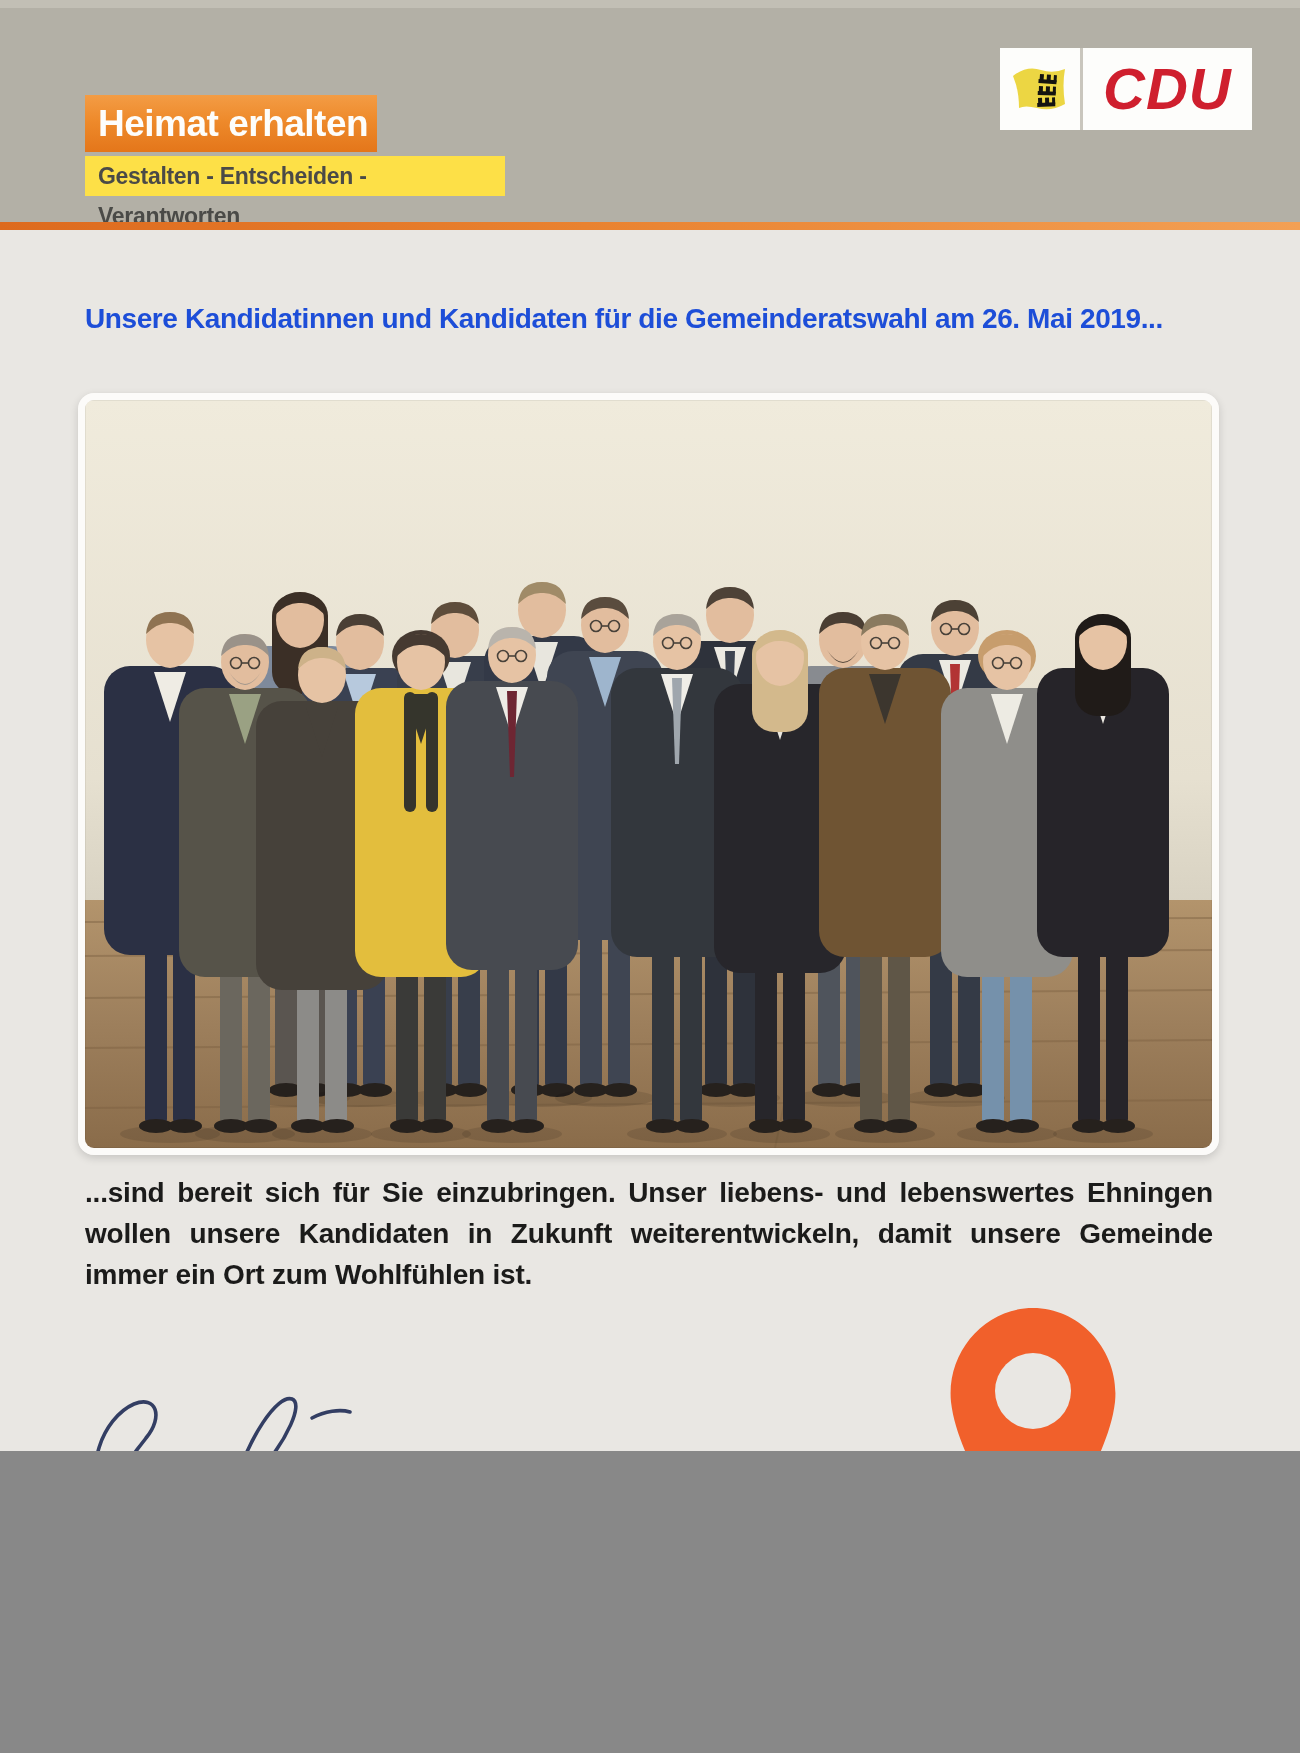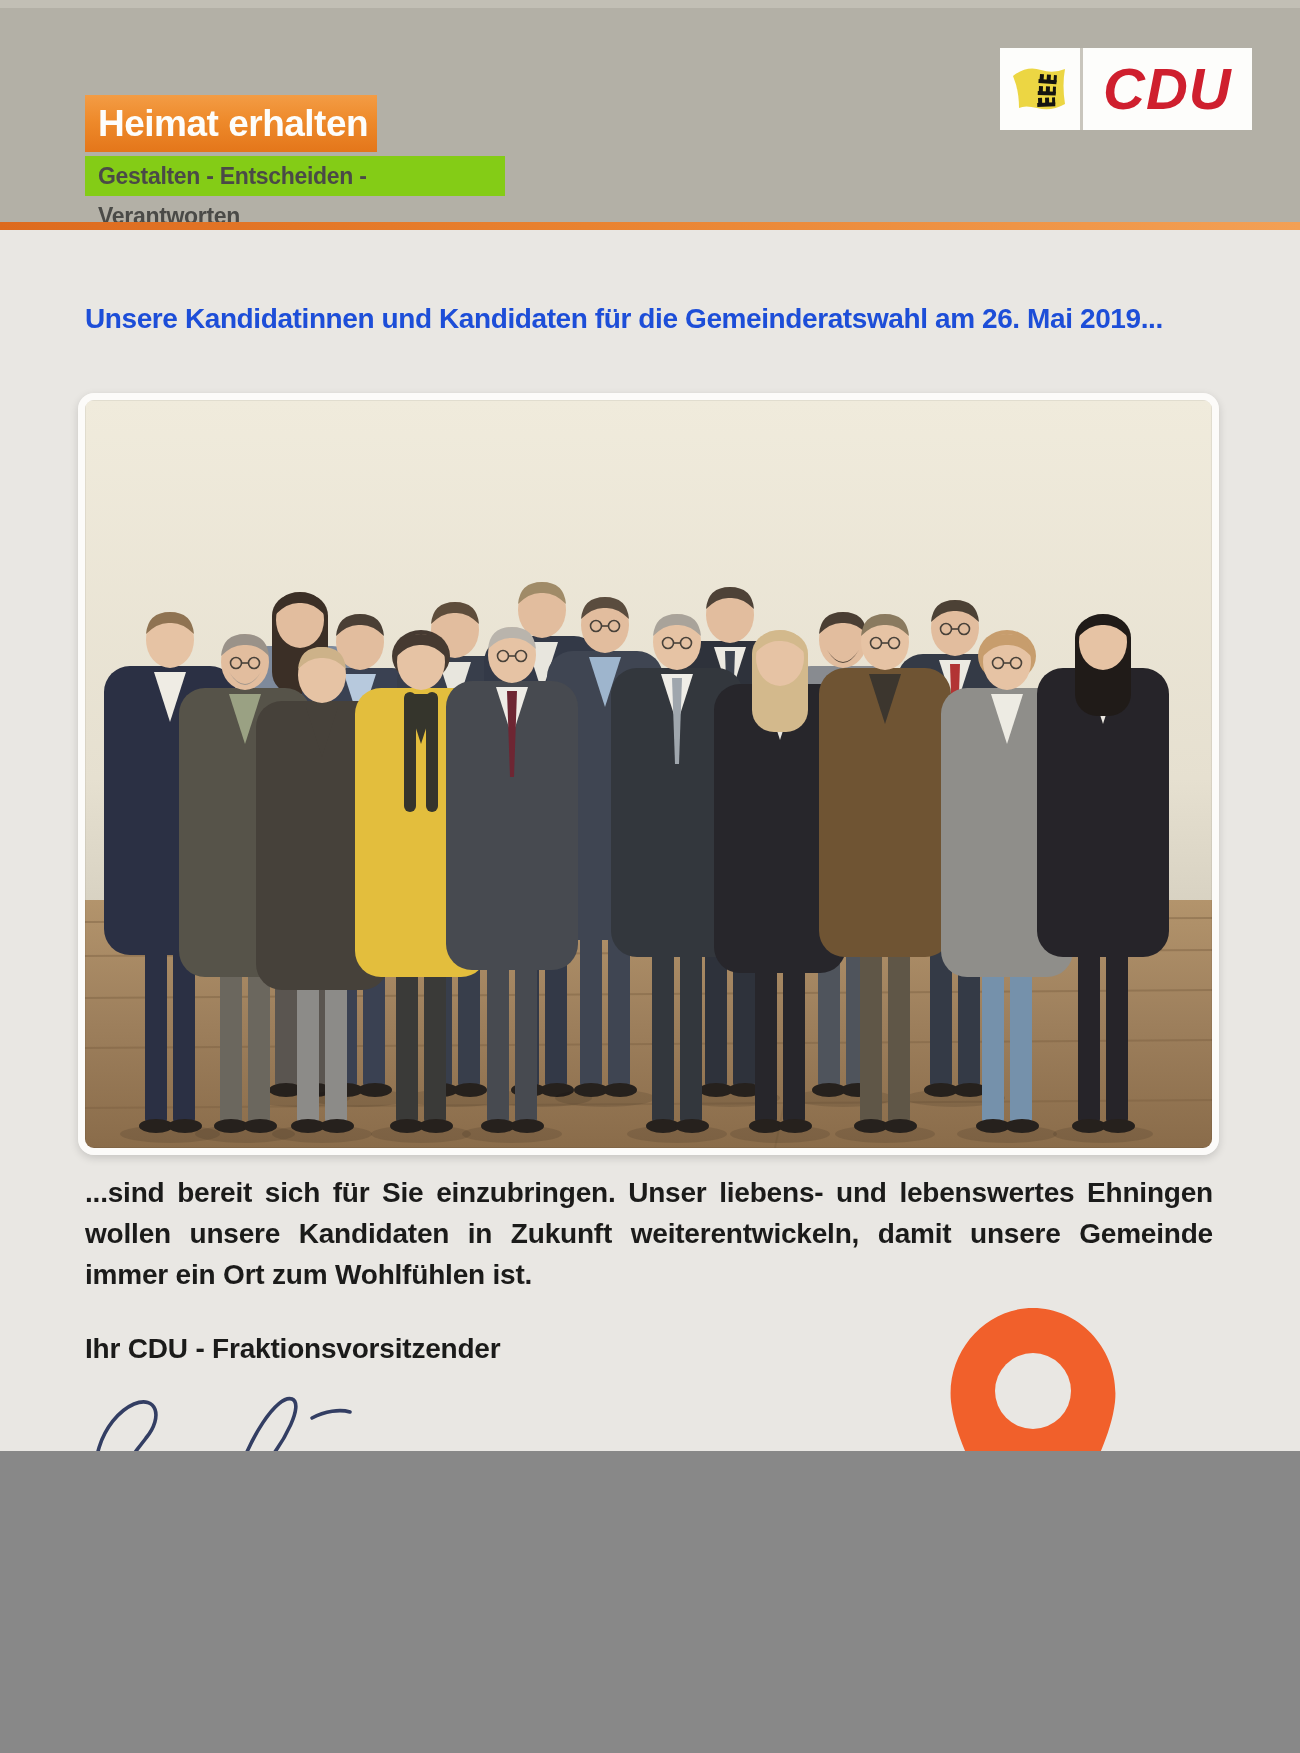--- a/index.html
+++ b/index.html
@@ -12,21 +12,21 @@
   #header{position:absolute;left:0;top:0;width:1300px;height:222px;background:#b3b0a6;}
   #header:before{content:"";position:absolute;left:0;top:0;width:100%;height:8px;background:#c2bfb5;}
   #banner{
     position:absolute;left:85px;top:95px;height:57px;width:292px;
     background:linear-gradient(180deg,#f39c45 0%,#ee8a2b 45%,#e4761a 100%);
     color:#fdfdfb;font-size:37px;font-weight:bold;line-height:57px;
     padding-left:13px;box-sizing:border-box;letter-spacing:-0.5px;
   }
   #subtitle-box{
     position:absolute;left:85px;top:156px;height:40px;width:420px;
-    background:#84cc16;color:#4a4a47;font-size:23px;font-weight:bold;
+    background:#fde047;color:#4a4a47;font-size:23px;font-weight:bold;
     line-height:40px;padding-left:13px;box-sizing:border-box;letter-spacing:-0.3px;
   }
   #cdu-logo{position:absolute;left:1000px;top:48px;height:82px;display:flex;align-items:stretch;}
   #cdu-flag-cell{width:80px;background:#fdfdfb;display:flex;align-items:center;justify-content:center;}
   #cdu-divider{width:3px;background:#c9c6bd;}
   #cdu-text-cell{background:#fdfdfb;display:flex;align-items:center;padding:12px 20px;}
   #cdu-text{font-size:58px;font-weight:bold;font-style:italic;color:#cf1f2e;letter-spacing:1px;line-height:1;}
   #orange-rule{
     position:absolute;left:0;top:222px;width:1300px;height:8px;
     background:linear-gradient(90deg,#dd6a1e 0%,#e98230 45%,#f3a055 100%);
@@ -399,21 +399,20 @@
             <ellipse cx="1018" cy="242" rx="24" ry="28" fill="#e6c3a4"></ellipse>
             <path d="M994,236 Q996,214 1018,214 Q1040,214 1042,236 Q1030,224 1018,225 Q1006,224 994,236 Z" fill="#201b18"></path>
           </g>
         </g>
       <rect x="0" y="0" width="1127" height="748" fill="none" stroke="rgba(0,0,0,0.06)" stroke-width="2"></rect>
     </svg>
   </div>
 
   <p id="body-paragraph">...sind bereit sich für Sie einzubringen. Unser liebens- und lebenswertes Ehningen wollen unsere Kandidaten in Zukunft weiterentwickeln, damit unsere Gemeinde immer ein Ort zum Wohlfühlen ist.</p>
 
-  <div id="role-line">Ihr CDU - Fraktionsvorsitzender</div>
 
   <svg id="signature" width="280" height="150" viewBox="0 0 280 150">
     <g fill="none" stroke-width="3.6" stroke-linecap="round" stroke-linejoin="round" stroke="#333e63">
       <path d="M28,118 C2,96 22,40 54,26 C76,17 84,38 66,60 C48,84 28,106 42,112 C52,116 60,102 66,94"></path>
       <path d="M70,100 C76,90 86,86 84,96 C82,105 92,104 97,93 C100,85 107,85 105,95 C103,104 113,101 119,89 L124,78 C125,89 129,96 138,91"></path>
       <path d="M152,116 C168,58 198,16 212,21 C224,26 206,62 184,88 C170,104 158,112 166,115 C175,118 191,96 201,84 C209,74 217,76 211,88 C205,100 216,100 226,86 C232,78 240,80 236,90 C232,99 243,98 252,87"></path>
       <path d="M232,40 C245,33 260,31 270,34"></path>
       <path d="M150,121 C182,133 222,127 250,112"></path>
     </g>
   </svg>

